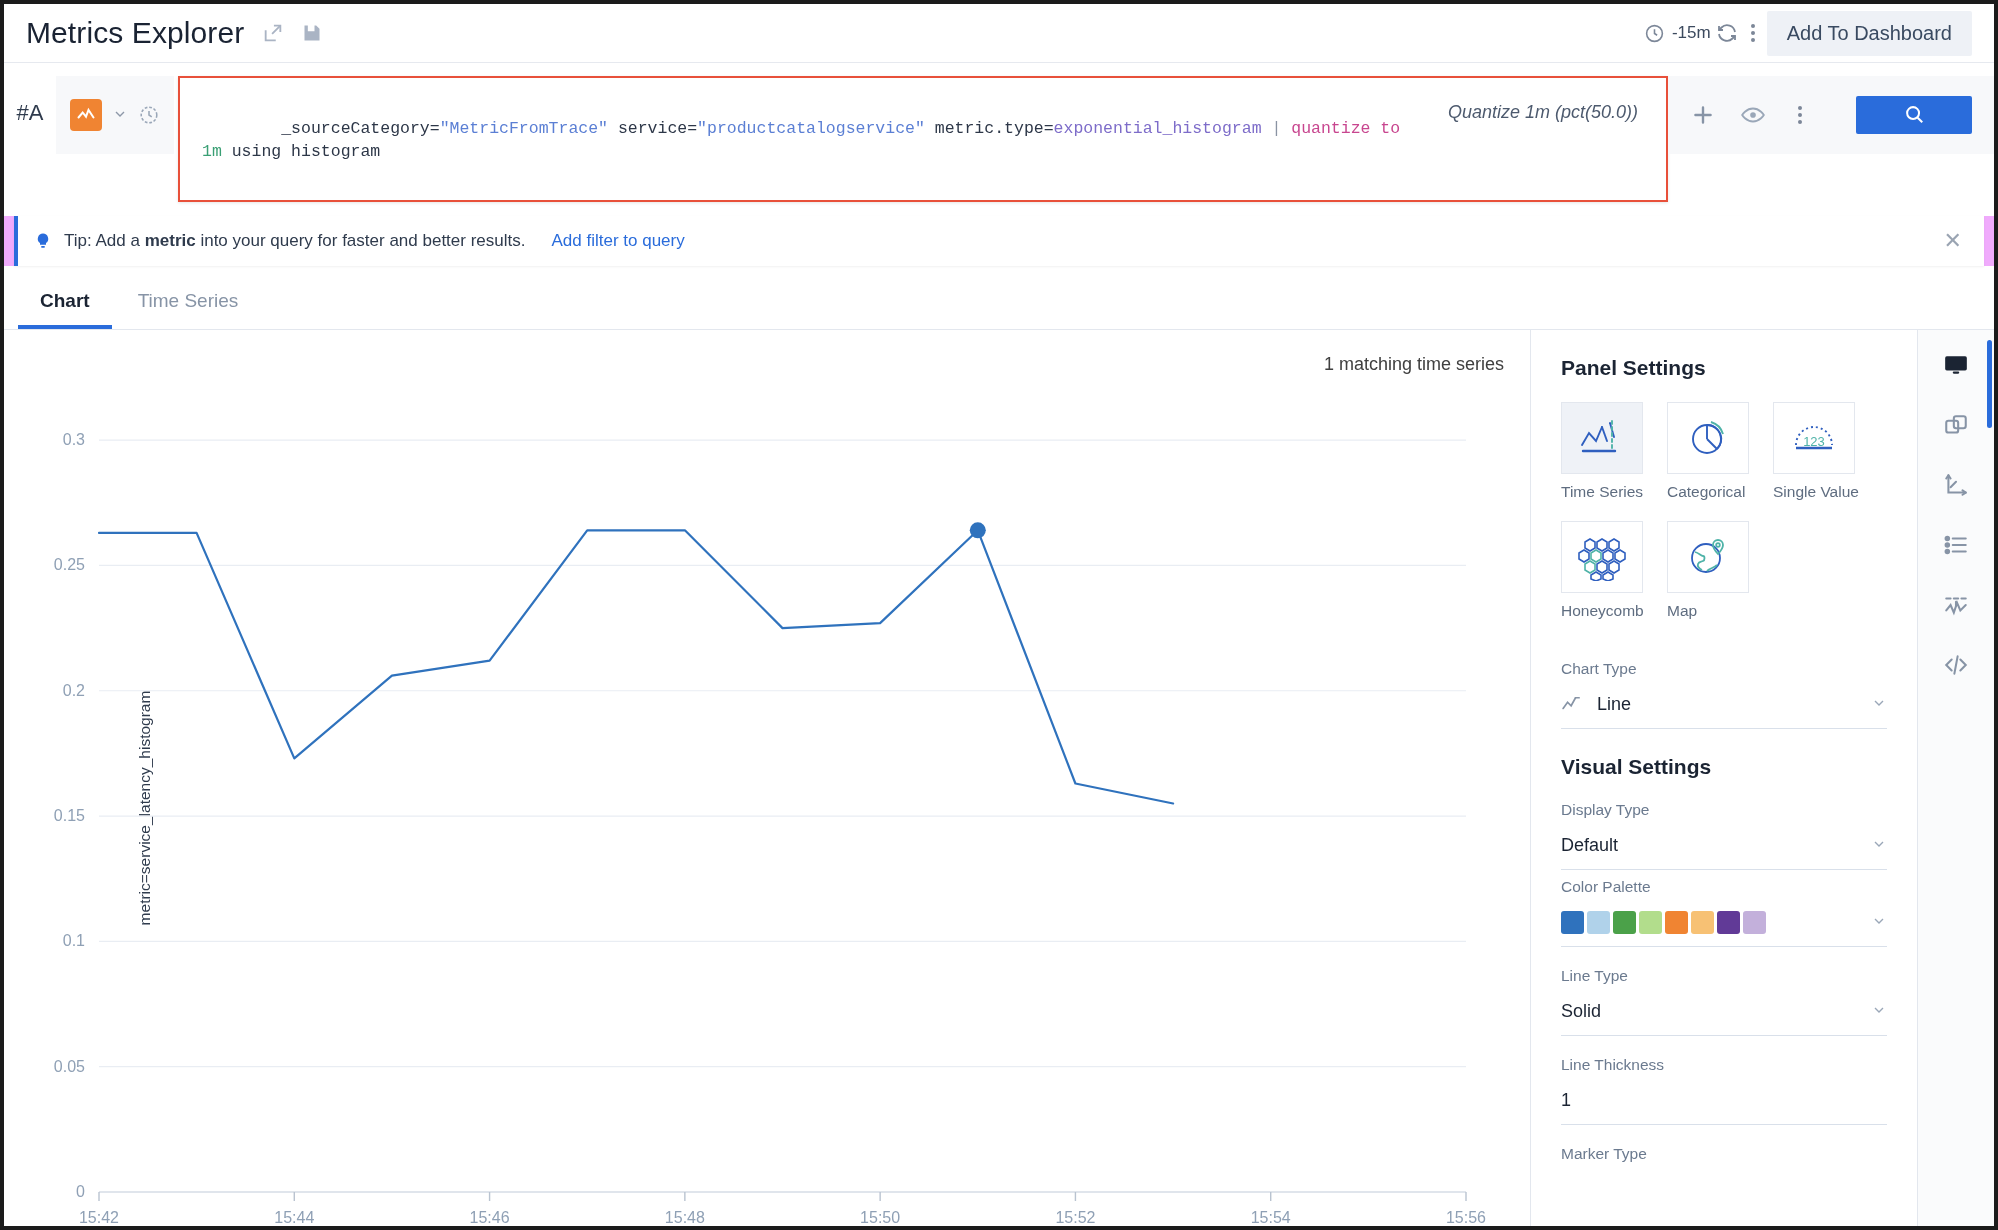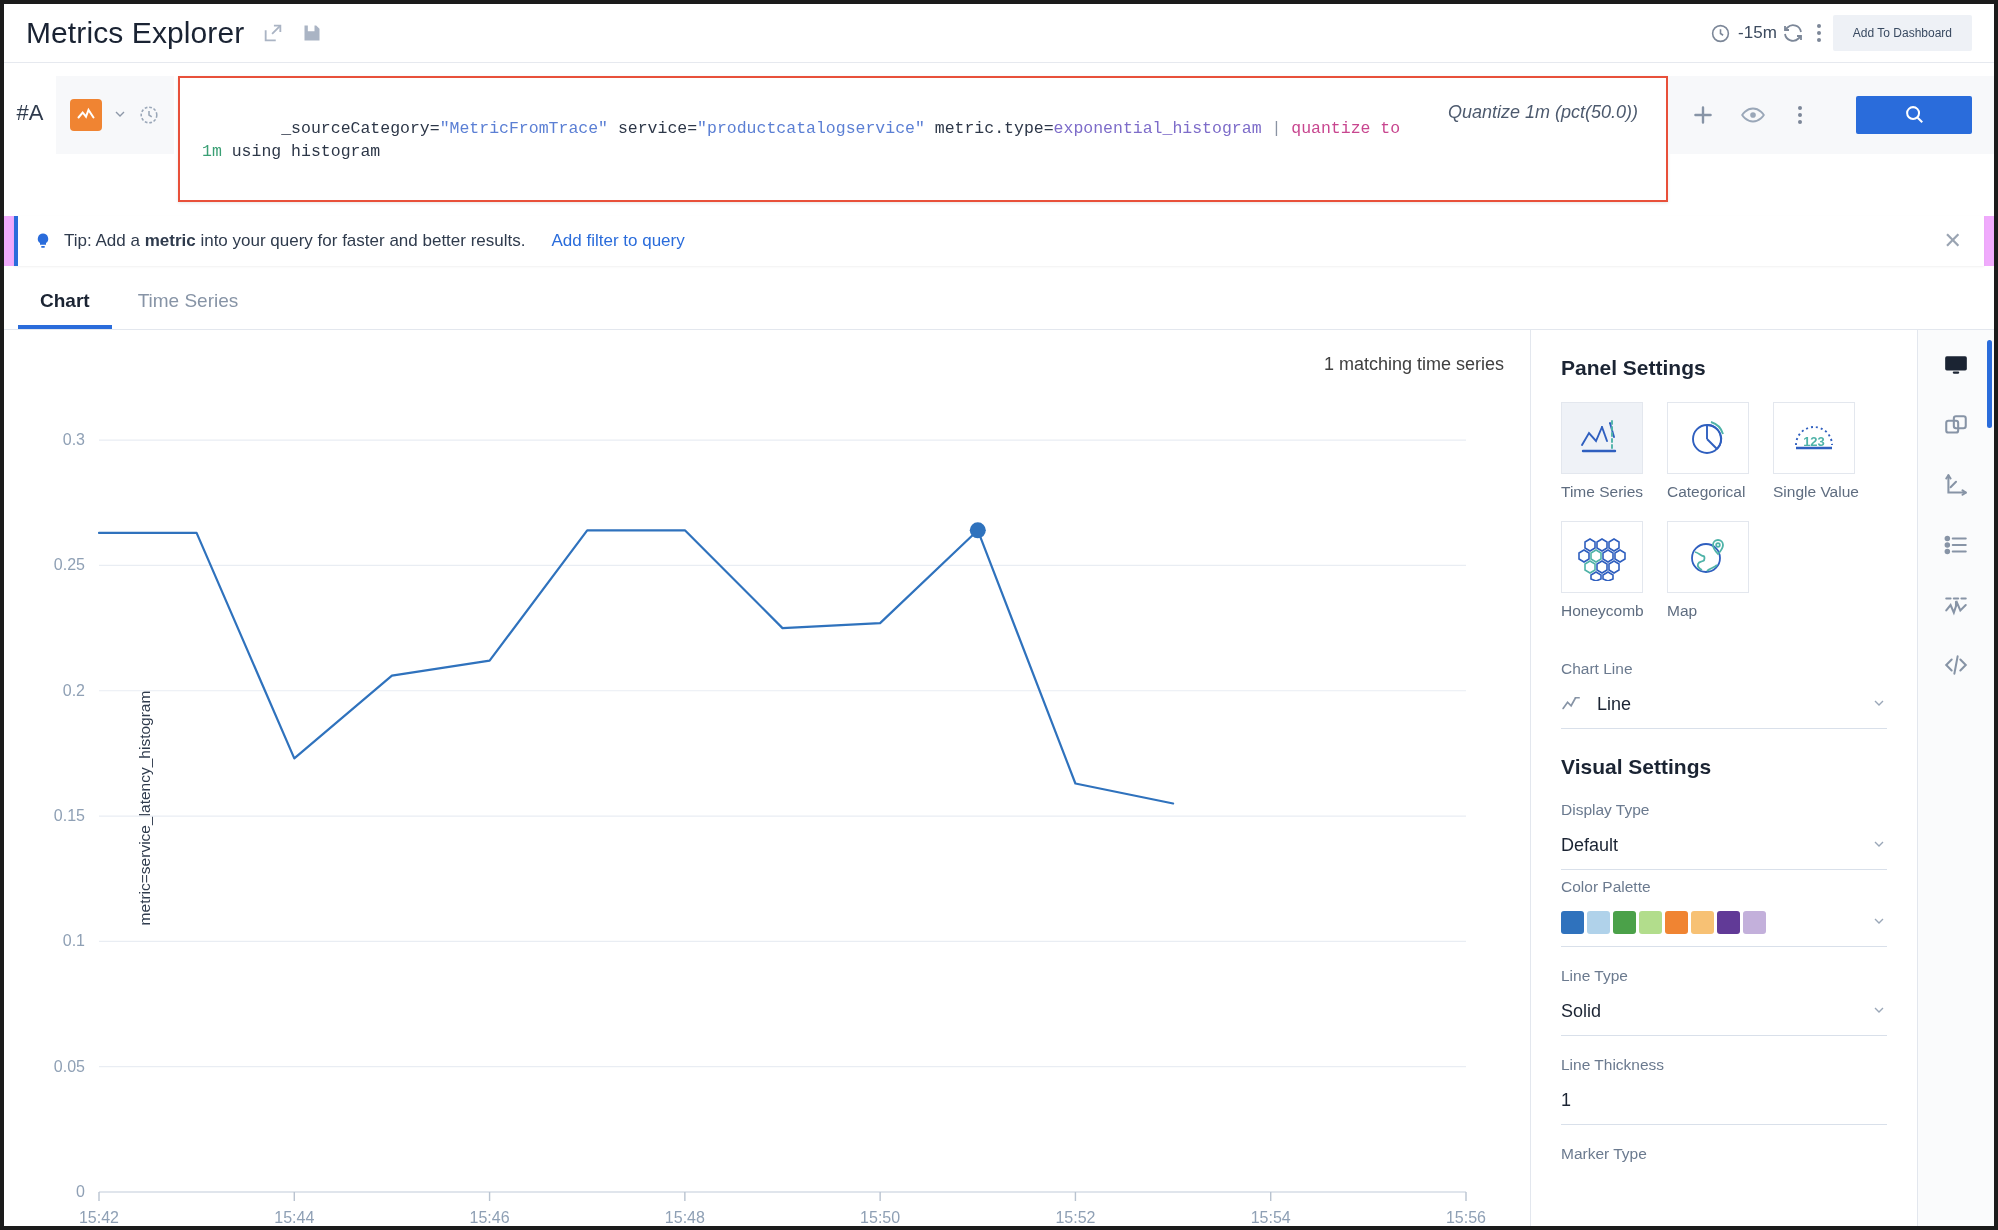--- a/index.html
+++ b/index.html
@@ -20,21 +20,21 @@
     display:flex;align-items:center;padding:0 22px;box-sizing:border-box;
   }
   .title{font-size:30px;color:#1a2333;font-weight:400;letter-spacing:.1px;}
   .hdr-icons{display:flex;align-items:center;gap:18px;margin-left:18px;}
   .icn{color:#aab4c4;display:inline-flex;align-items:center;justify-content:center;cursor:pointer;}
   .hdr-right{margin-left:auto;display:flex;align-items:center;gap:4px;}
   .time-range{display:flex;align-items:center;gap:7px;color:#3c4a5e;font-size:17px;cursor:pointer;}
   .kebab{display:flex;flex-direction:column;gap:3px;cursor:pointer;padding:4px 8px;}
   .kebab i{width:4px;height:4px;border-radius:50%;background:#7c8798;display:block;}
   .btn-dash{
-    background:#eef1f6;color:#394a61;font-size:12px;border:none;
+    background:#eef1f6;color:#394a61;font-size:20px;border:none;
     padding:11px 20px;border-radius:2px;cursor:pointer;font-family:inherit;
   }
 
   
   .queryrow{display:flex;align-items:flex-start;padding:13px 0 6px 0;background:#fff;}
   .qlabel{width:52px;text-align:center;font-size:22px;color:#2f3b4d;padding-top:24px;font-weight:400;}
   .qtools{
     background:#f7f8fa;height:78px;display:flex;align-items:center;gap:8px;
     padding:0 14px;box-sizing:border-box;
   }
@@ -105,21 +105,21 @@
   .settings{
     width:386px;padding:26px 30px 0 30px;box-sizing:border-box;background:#fff;
     overflow:hidden;position:relative;
   }
   .sec-title{font-size:21px;color:#1b2433;font-weight:700;margin:0 0 22px 0;}
   .sec-title.second{margin-top:26px;}
   .panel-grid{display:flex;flex-wrap:wrap;gap:0 22px;}
   .panel-item{width:84px;margin-bottom:20px;cursor:pointer;}
   .panel-thumb{
     width:82px;height:72px;border:1px solid #e3e7ee;background:#fff;
-    display:flex;align-items:center;justify-content:center;box-sizing:border-box;font-weight:bold;
+    display:flex;align-items:center;justify-content:center;box-sizing:border-box;
   }
   .panel-item.selected .panel-thumb{background:#eff2f7;}
   .panel-cap{font-size:15.5px;color:#5f6d80;margin-top:9px;text-align:left;white-space:nowrap;}
   .field{margin-top:20px;}
   .field-label{font-size:15.5px;color:#6b7a8f;margin-bottom:7px;}
   .field-ctl{
     display:flex;align-items:center;border-bottom:1px solid #d9e0ea;
     padding:4px 0 9px 0;min-height:30px;
   }
   .field-val{font-size:18px;color:#1b2433;}
@@ -383,21 +383,21 @@
               <path d="M22 36c3-3 7-3 10-6" stroke="#4fb3a8"></path>
               <path d="M33 5a5 5 0 0 1 5 5c0 3.6-5 9-5 9s-5-5.4-5-9a5 5 0 0 1 5-5z" stroke="#4fb3a8"></path>
               <circle cx="33" cy="10" r="1.8" stroke="#4fb3a8"></circle>
             </svg>
           </div>
           <div class="panel-cap">Map</div>
         </div>
       </div>
 
       <div class="field">
-        <div class="field-label">Chart Line</div>
+        <div class="field-label">Chart Type</div>
         <div class="field-ctl">
           <span class="line-ico">
             <svg width="22" height="16" viewBox="0 0 24 18" fill="none" stroke="currentColor" stroke-width="1.9" stroke-linecap="round">
                 <path d="M2 14l5-7 4 4 5-9"></path>
                 <path d="M16 2h4"></path>
               </svg>
           </span>
           <span class="field-val">Line</span>
           <span class="spacer"></span>
           <span class="caret">

